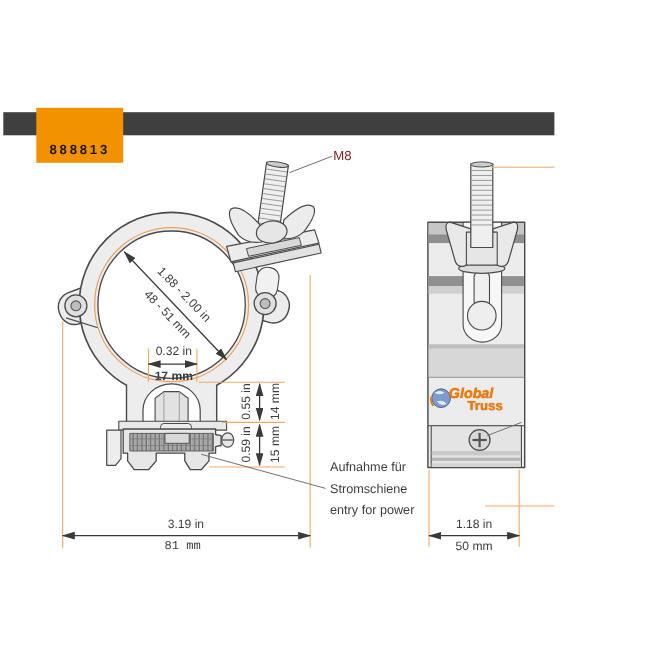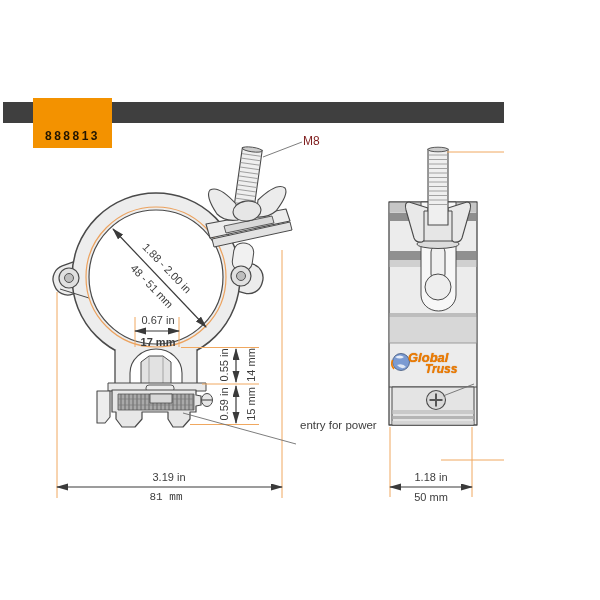--- a/index.html
+++ b/index.html
@@ -15,21 +15,21 @@
   
   .dim{position:absolute;font-size:11px;color:#3d3d3d;white-space:nowrap;
        transform:translate(-50%,-50%);}
   .rotL{transform:translate(-50%,-50%) rotate(-90deg);}
   .rotD{transform:translate(-50%,-50%) rotate(46deg);}
   .m8{position:absolute;font-size:12px;color:#7f1d1d;}
   .note{position:absolute;left:300px;top:416px;font-size:11.5px;line-height:19.5px;color:#3d3d3d;}
   .logo-global{position:absolute;left:408px;top:350px;font-size:13px;font-weight:bold;
                font-style:italic;color:#ee7c00;text-shadow:0 0 1px #b35a00;text-align:center;}
   .logo-truss{position:absolute;left:425px;top:362px;font-size:12px;font-weight:bold;
-              font-style:italic;color:#ee7c00;text-shadow:0 0 1px #b35a00;}
+              color:#ee7c00;text-shadow:0 0 1px #b35a00;}
 </style>
 </head>
 <body>
 
 <div id="stage">
 
   <div class="topbar"></div>
   <div class="badge">
     <div class="badge-code">888813</div>
   </div>
@@ -176,36 +176,38 @@
         <line x1="183" y1="413" x2="296" y2="444"></line>
       </g>
     </g>
   </svg>
 
   <div class="m8" style="left:303px;top:134px;">M8</div>
 
   <div class="dim rotD" style="left:167px;top:268px;">1.88 - 2.00 in</div>
   <div class="dim rotD" style="left:152px;top:286px;">48 - 51 mm</div>
 
-  <div class="dim" style="left:158px;top:320px;">0.67 in</div>
+  <div class="dim" style="left:158px;top:320px;">0.32 in</div>
   <div class="dim" style="left:158px;top:342px;font-weight:bold;">17 mm</div>
 
   <div class="dim rotL" style="left:224px;top:365px;">0.55 in</div>
   <div class="dim rotL" style="left:251px;top:365px;">14 mm</div>
   <div class="dim rotL" style="left:224px;top:404px;">0.59 in</div>
   <div class="dim rotL" style="left:251px;top:404px;">15 mm</div>
 
   <div class="dim" style="left:169px;top:477px;">3.19 in</div>
   <div class="dim" style="left:166px;top:497px;font-family:Liberation Mono, monospace;">81 mm</div>
 
   <div class="dim rotL" style="left:512px;top:305px;">3.54 in</div>
   <div class="dim rotL" style="left:537px;top:305px;">90 mm</div>
   <div class="dim" style="left:431px;top:477px;">1.18 in</div>
   <div class="dim" style="left:431px;top:497px;">50 mm</div>
 
   <div class="note">
+    <div>Aufnahme für</div>
+    <div>Stromschiene</div>
     <div>entry for power</div>
   </div>
 
   <div class="logo-global">Global</div>
   <div class="logo-truss">Truss</div>
 
 </div>
 
 </body></html>

